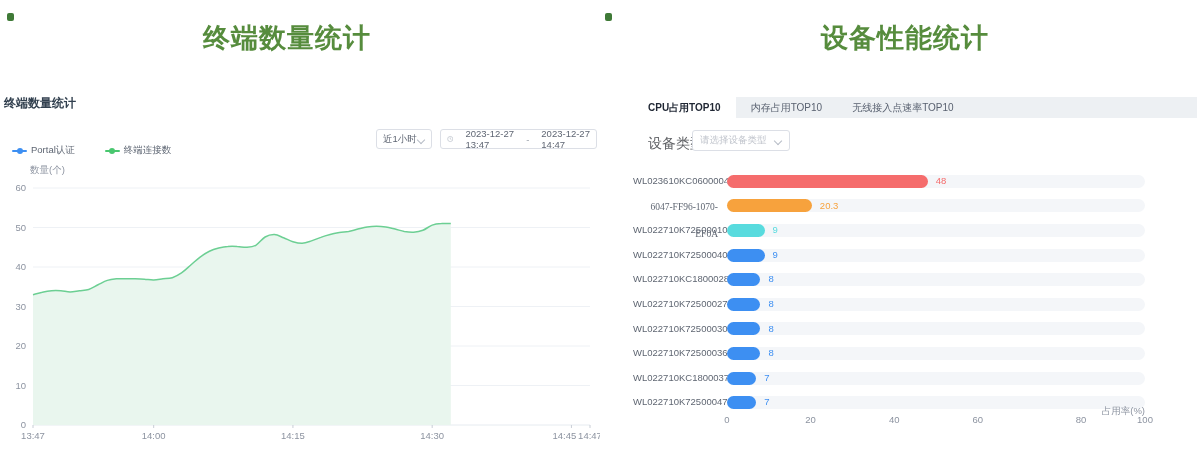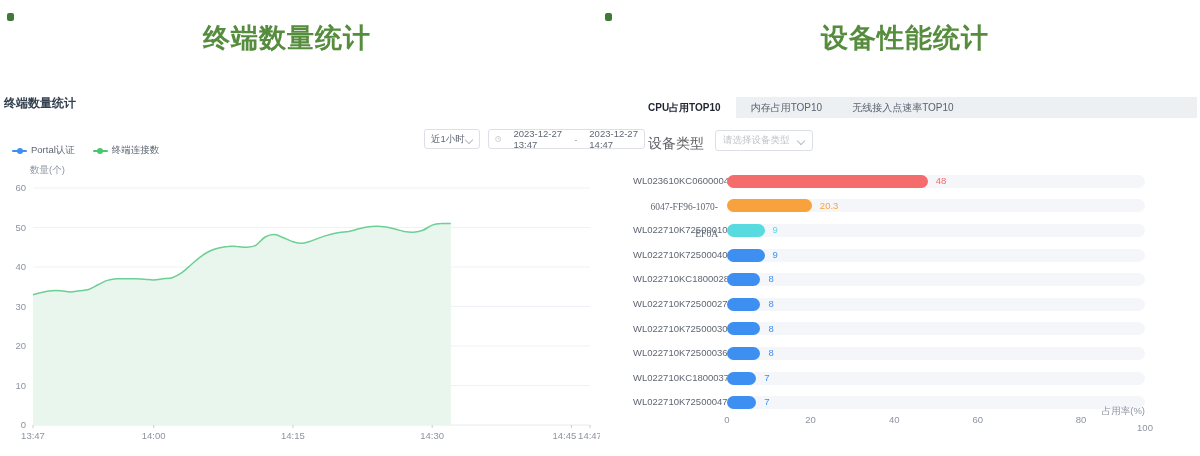--- a/index.html
+++ b/index.html
@@ -7,40 +7,40 @@
               font-family:"Liberation Sans", sans-serif; }
   .abs { position:absolute; }
   #stage { position:relative; width:1100px; height:456px; background:#fff; }
 
   .big-heading { font-size:27px; font-weight:bold; color:#568c3d; text-align:center; letter-spacing:1px; }
   .corner-mark { width:7px; height:8px; border-radius:2px; background:#3f7a37; }
 
   .panel-title { font-size:12px; font-weight:bold; color:#32404f; }
 
   .ctl-box { height:20px; border:1px solid #dcdfe6; border-radius:3px; background:#fff;
-             display:flex; align-items:center; font-size:9.5px; color:#5f6673;margin-left:48px; }
+             display:flex; align-items:center; font-size:9.5px; color:#5f6673; }
   .chevron { width:7px; height:7px; display:inline-block; position:relative; }
   .chevron:before { content:""; position:absolute; left:0; top:1px; width:5px; height:5px;
                     border-right:1px solid #b6bcc6; border-bottom:1px solid #b6bcc6;
                     transform:rotate(45deg); }
 
-  .legend-row { display:flex; align-items:center; gap:18px; }
+  .legend-row { display:flex; align-items:center; gap:30px; }
   .legend-item { display:flex; align-items:center; gap:4px; font-size:9.5px; color:#5e6673; cursor:pointer; }
   .legend-marker { position:relative; width:15px; height:8px; }
   .legend-marker .line { position:absolute; left:0; top:3px; width:15px; height:2px; border-radius:1px; }
   .legend-marker .dot  { position:absolute; left:4.5px; top:1px; width:6px; height:6px; border-radius:50%; }
 
   
   .tabbar { display:flex; background:#edf0f3; height:21px; }
   .tab { font-size:10px; color:#596170; line-height:21px; padding:0 15px; white-space:nowrap; cursor:pointer; }
   .tab.active { background:#ffffff; color:#1f2633; font-weight:bold; }
 
   .filter-label { font-size:14px; color:#606266; }
   .select-box { width:98px; height:21px; border:1px solid #dcdfe6; border-radius:3px; background:#fff;
-                display:flex; align-items:center; padding:0 7px;margin-left:23px; }
+                display:flex; align-items:center; padding:0 7px; }
   .select-box .ph { flex:1; font-size:9.5px; color:#c0c4cc; white-space:nowrap; overflow:hidden; }
 
   .bar-row { position:absolute; left:0; width:564px; }
   .bar-label { position:absolute; left:0; top:0; width:85px; text-align:right; font-size:9.5px; color:#5f6672; }
   .bar-track { position:absolute; left:94px; width:418px; height:13px; border-radius:7px; background:#f4f6f9; }
   .bar-fill  { height:13px; border-radius:7px; }
   .bar-value { position:absolute; font-size:9.5px; }
   .xtick { position:absolute; transform:translateX(-50%); font-size:9.5px; color:#8c93a0; }
   .axis-title { font-size:9.5px; color:#8c93a0; text-align:right; }
 
@@ -208,17 +208,17 @@
         <div class="bar-value" style="left: 131.26px; line-height: 24.6px; color: rgb(61, 143, 242);">7</div>
       </div>
     </div>
 
   <div id="barTicks" class="abs" style="left:633px; top:414px; width:564px; height:13px;">
       <div class="xtick" style="left: 94px;">0</div>
       <div class="xtick" style="left: 177.6px;">20</div>
       <div class="xtick" style="left: 261.2px;">40</div>
       <div class="xtick" style="left: 344.8px;">60</div>
       <div class="xtick" style="left: 448px;">80</div>
-      <div class="xtick" style="left: 512px; margin-top: 8px;">100</div>
+      <div class="xtick" style="left: 512px;">100</div>
     </div>
 
   <div class="abs axis-title" style="left:1040px; top:405px; width:105px;">占用率(%)</div>
 </div>
 
 </body></html>

